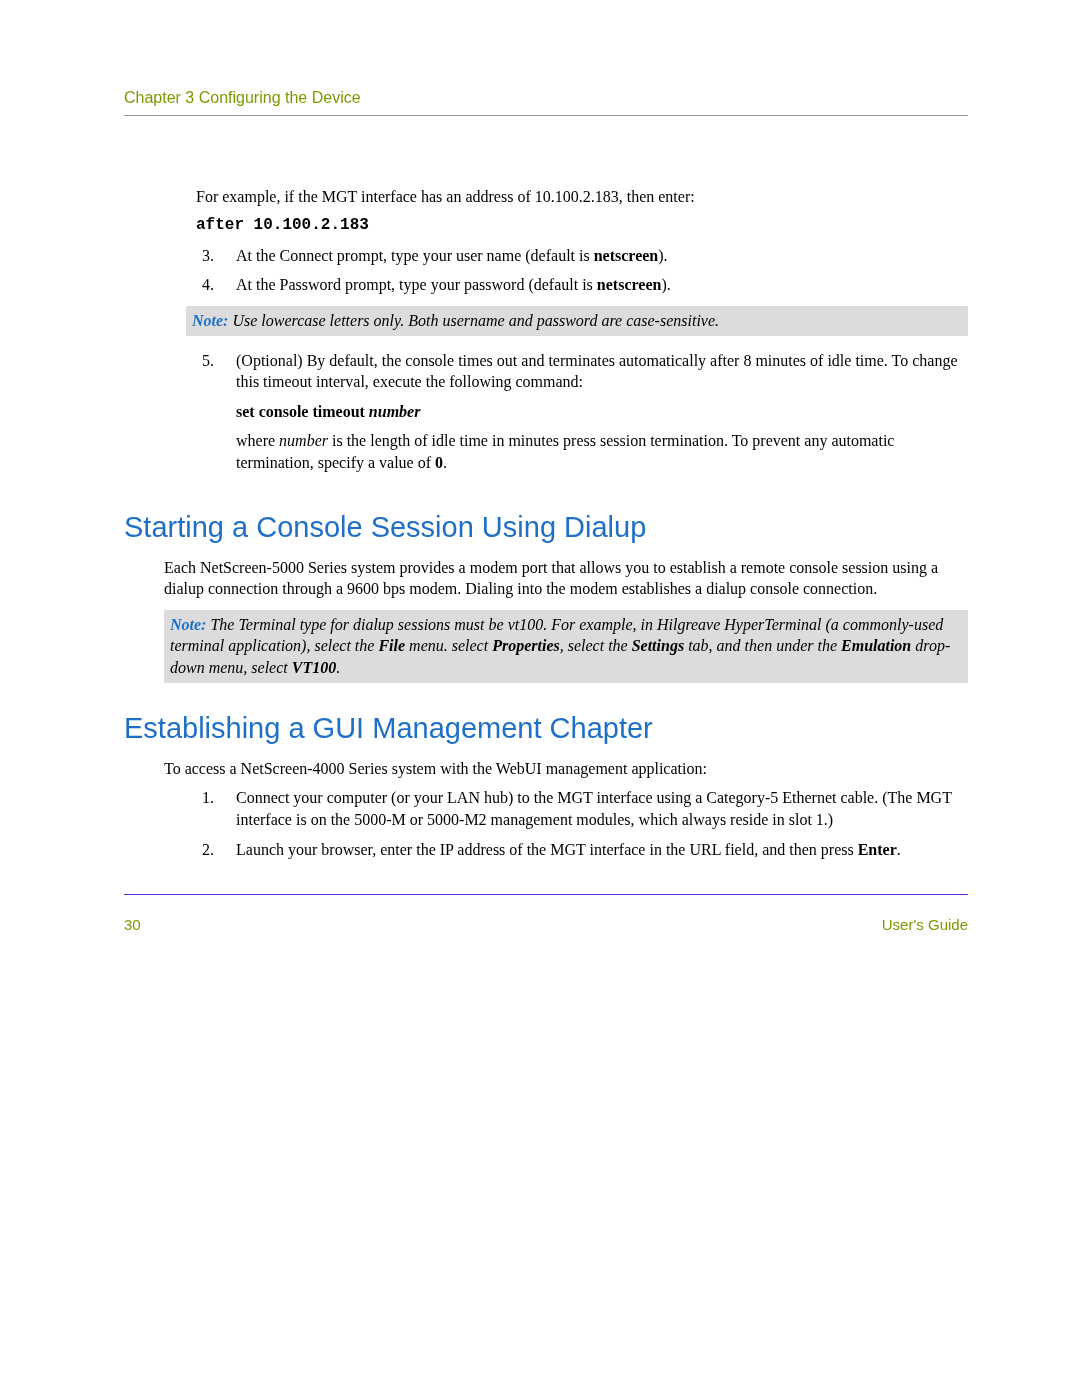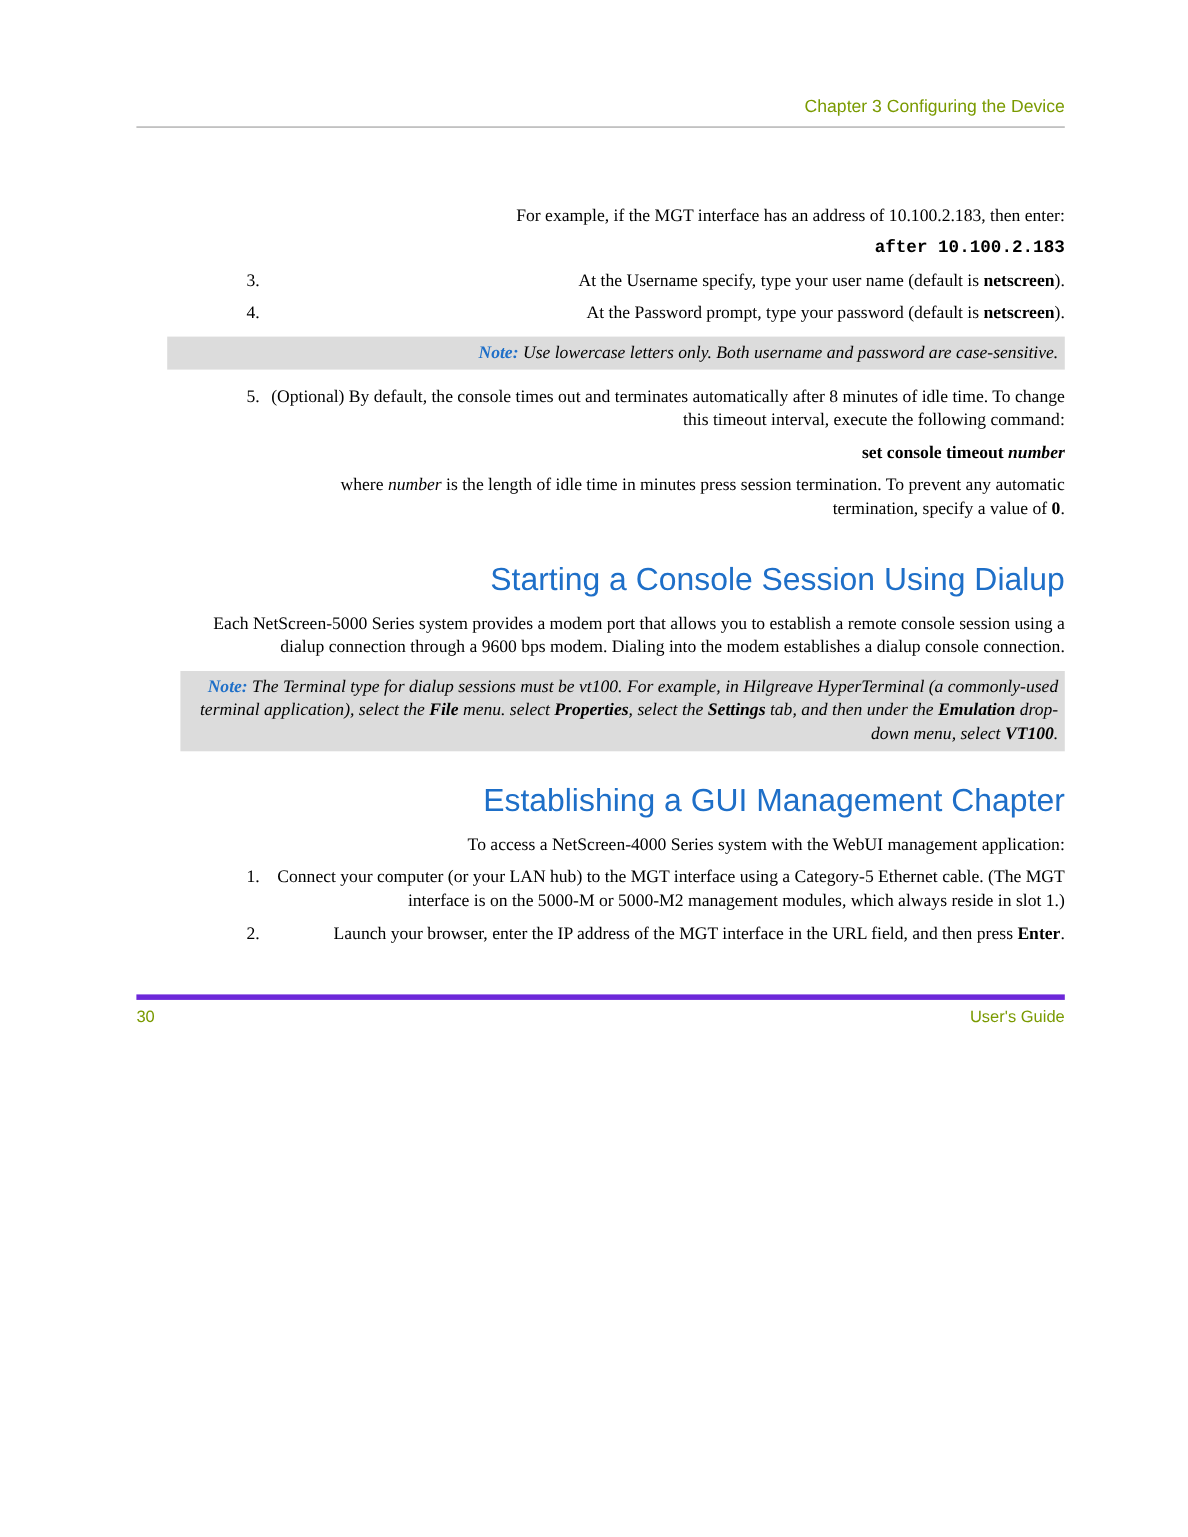--- a/index.html
+++ b/index.html
@@ -10,21 +10,20 @@
     font-size: 16px;
     line-height: 1.35;
     color: #000;
     width: 1080px;
   }
   .page {
     padding: 87px 112px 55px 124px;
     box-sizing: border-box;
     height: 990px;
     position: relative;
-    text-align: right;
   }
   .header {
     font-family: "Trebuchet MS", "Lucida Grande", Arial, sans-serif;
     color: #7a9a00;
     font-size: 16px;
     border-bottom: 1px solid #999;
     padding-bottom: 6px;
     margin-bottom: 70px;
   }
   .body-indent {
@@ -81,22 +80,22 @@
   }
   .body-text {
     margin-left: 40px;
     font-family: Liberation Serif, serif;
   }
   .footer {
     position: absolute;
     left: 124px;
     right: 112px;
     bottom: 55px;
-    border-top: 5px solid #6d28d9;
-    padding-top: 6px;
+    border-top: 1px solid #6d28d9;
+    padding-top: 20px;
     font-family: "Trebuchet MS", "Lucida Grande", Arial, sans-serif;
     color: #7a9a00;
     font-size: 15px;
     display: flex;
     justify-content: space-between;
   }
 </style>
 </head>
 <body>
 
@@ -108,32 +107,32 @@
 
   <div class="body-indent">
     <p>For example, if the MGT interface has an address of 10.100.2.183, then enter:</p>
     <p class="code-line">after 10.100.2.183</p>
   </div>
 
   <div class="body-indent" style="margin-left:78px;">
     <div class="num-row">
       <div class="num">3.</div>
       <div class="num-body">
-        <span>At the Username specify, type your user name (default is </span><span class="bold">netscreen</span><span>).</span>
+        <span>At the Connect prompt, type your user name (default is </span><span class="bold">netscreen</span><span>).</span>
       </div>
     </div>
     <div class="num-row">
       <div class="num">4.</div>
       <div class="num-body">
         <span>At the Password prompt, type your password (default is </span><span class="bold">netscreen</span><span>).</span>
       </div>
     </div>
   </div>
 
-  <div class="note-box" style="margin-left:28px;">
+  <div class="note-box" style="margin-left:62px;">
     <span class="note-label">Note:</span><span> Use lowercase letters only. Both username and password are case-sensitive.</span>
   </div>
 
   <div class="body-indent" style="margin-left:78px;">
     <div class="num-row">
       <div class="num">5.</div>
       <div class="num-body">
         <p>(Optional) By default, the console times out and terminates automatically after 8 minutes of idle time. To change this timeout interval, execute the following command:</p>
         <p style="margin-top:6px;"><span class="cmd-bold">set console timeout </span><span class="cmd-bold-ital">number</span></p>
         <p style="margin-top:6px;">

